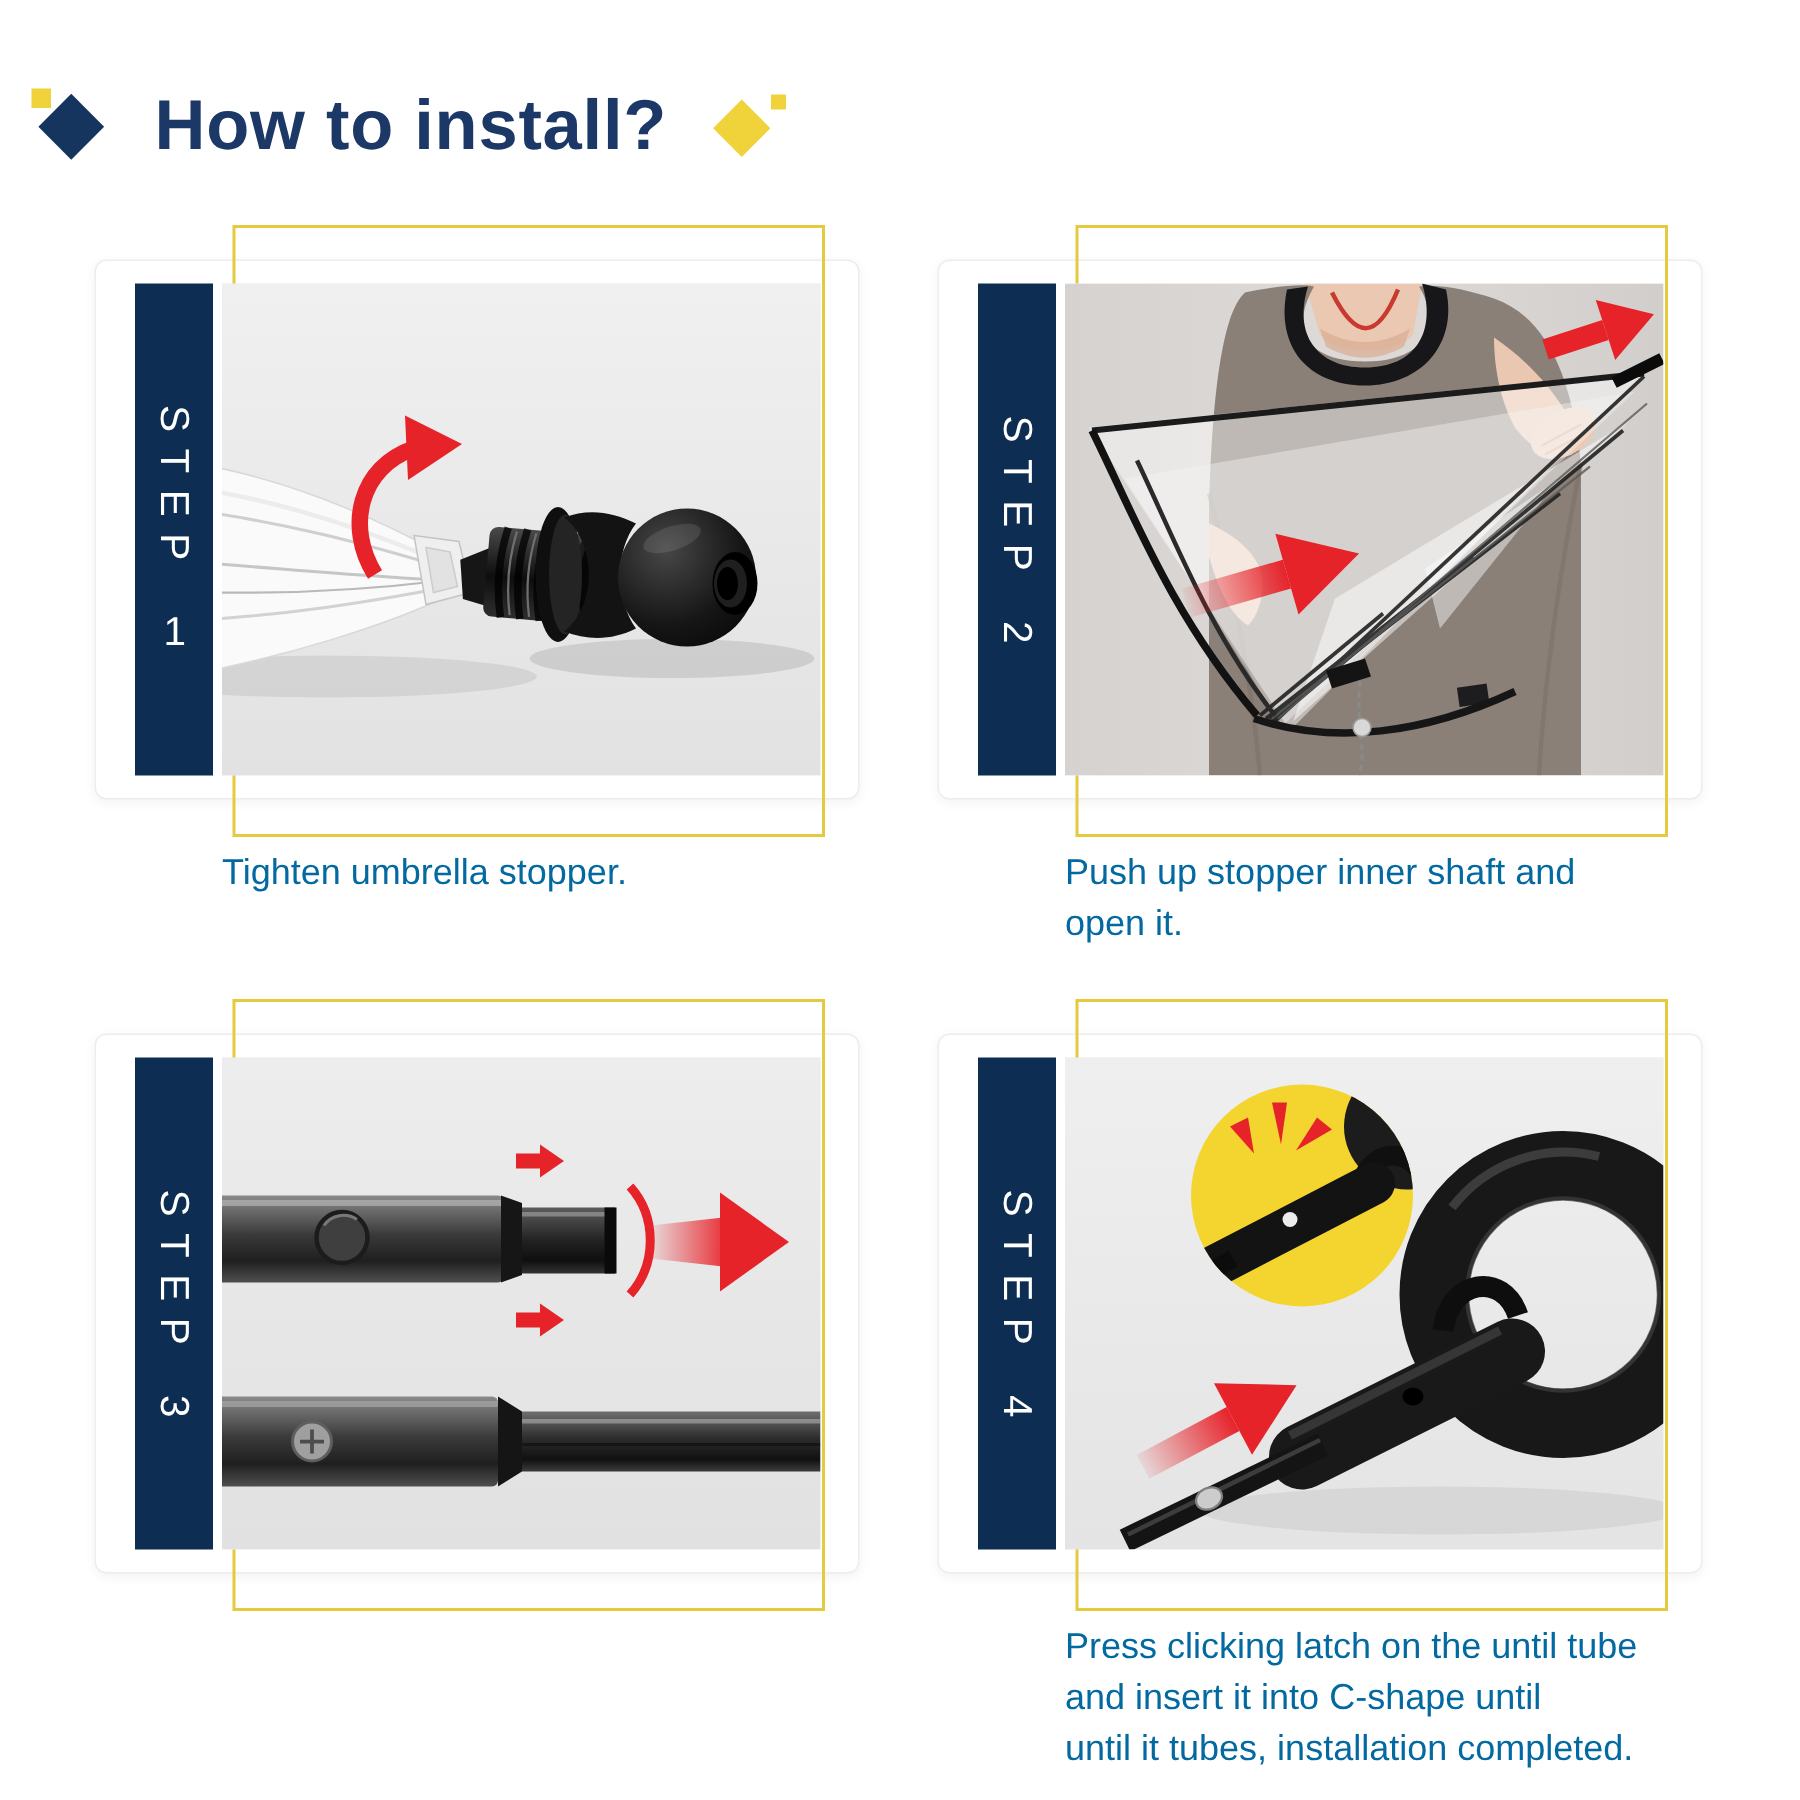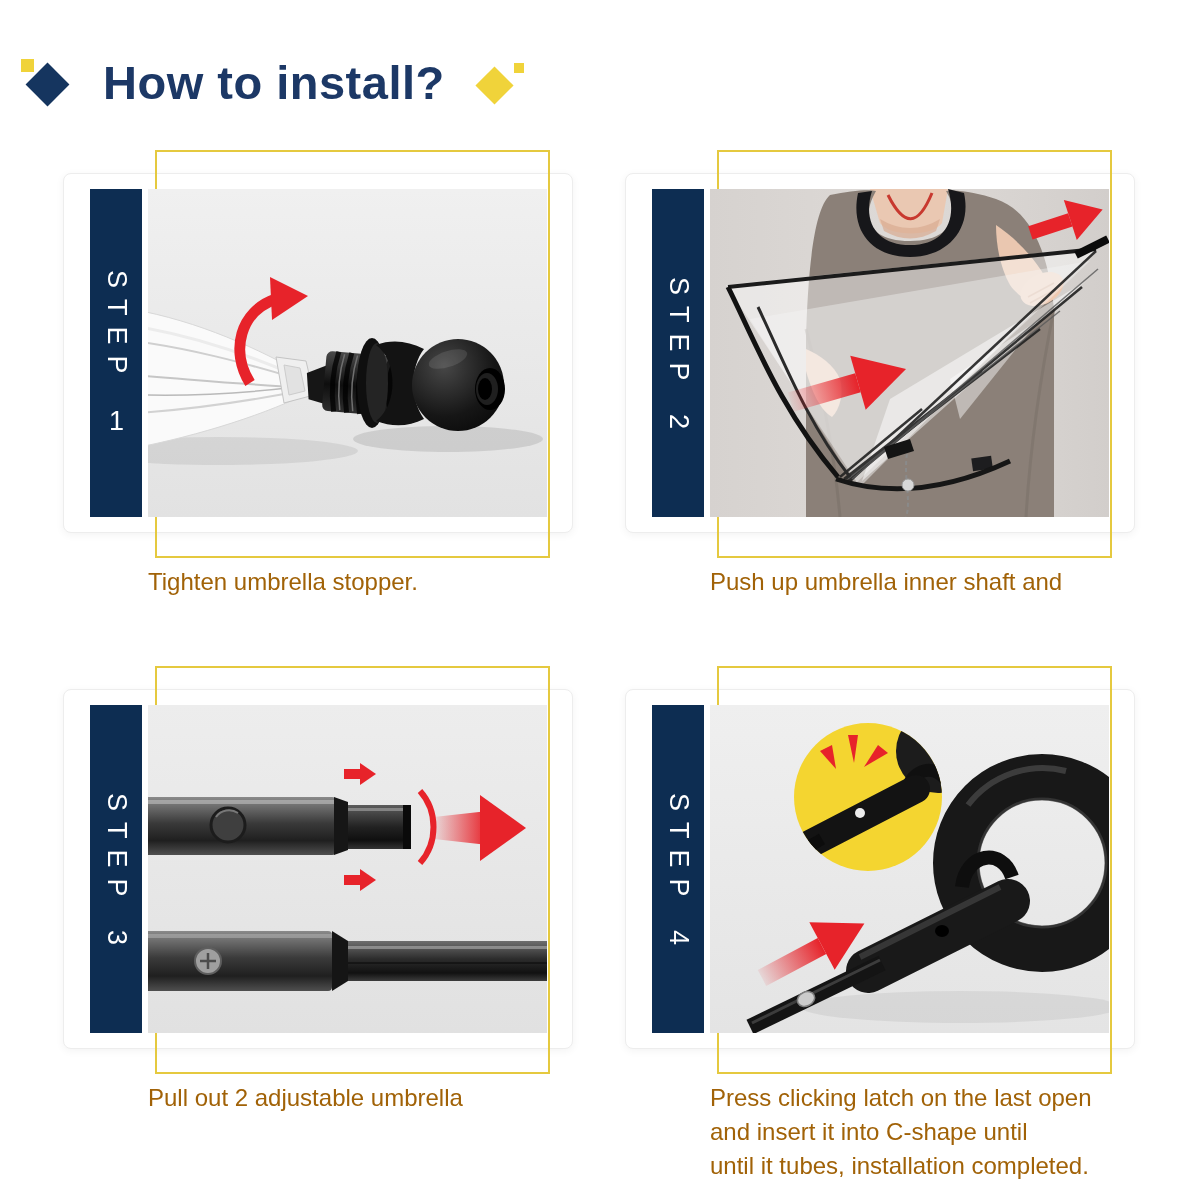--- a/index.html
+++ b/index.html
@@ -33,21 +33,21 @@
   .step-bar{width:52px;flex:none;background:#0d2d52;display:flex;
             align-items:center;justify-content:center;}
   .step-label{writing-mode:vertical-rl;text-orientation:mixed;color:#ffffff;
               font-size:27px;line-height:1;letter-spacing:11px;white-space:nowrap;}
   .step-label .num{letter-spacing:0;margin-top:22px;}
   .step-label .num.upright{text-orientation:upright;}
   .photo{flex:1;position:relative;overflow:hidden;background:#e9e9e9;}
   .photo svg{position:absolute;inset:0;width:100%;height:100%;display:block;}
 
   .caption{position:absolute;left:85px;top:392px;margin:0;
-           font-size:24px;line-height:34px;color:#a16207;}
+           font-size:24px;line-height:34px;color:#0369a1;}
   .cap-line{display:block;white-space:nowrap;}
 </style>
 </head>
 <body>
 
 <div class="page">
 
   <div class="header">
     <span class="decor decor-left">
       <span class="sq"></span>
@@ -206,21 +206,22 @@
             <polygon points="360,10 394,31 360,52" fill="#e7232a"></polygon>
           </g>
           <g transform="rotate(-16 140 195)">
             <polygon points="78,186 148,186 148,206 78,206" fill="url(#s2ar)"></polygon>
             <polygon points="148,168 198,196 148,224" fill="#e7232a"></polygon>
           </g>
         </svg>
       </div>
     </div>
     <p class="caption">
-      <span class="cap-line">Push up umbrella inner shaft and</span>
+      <span class="cap-line">Push up stopper inner shaft and</span>
+      <span class="cap-line">open it.</span>
       <span class="cap-line"></span>
     </p>
   </section>
 
   <section class="step s3">
     <div class="frame"></div>
     <div class="card"></div>
     <div class="card-inner">
       <div class="step-bar">
         <span class="step-label"><span>STEP</span><span class="num">3</span></span>
@@ -288,21 +289,20 @@
             <path d="M 52 256 L 68 256 M 60 248 L 60 264" stroke="#4c4c4c" stroke-width="2.5"></path>
             <polygon points="184,226 200,236 200,276 184,286" fill="#151515"></polygon>
             <rect x="200" y="236" width="210" height="40" fill="url(#s3t3)"></rect>
             <rect x="200" y="241" width="210" height="3" fill="#c0c0c0" opacity="0.5"></rect>
             <rect x="200" y="257" width="210" height="2" fill="#000000" opacity="0.4"></rect>
           </g>
         </svg>
       </div>
     </div>
     <p class="caption">
-      <span class="cap-line">Pull out 2 adjustable umbrella</span>
     </p>
   </section>
 
   <section class="step s4">
     <div class="frame"></div>
     <div class="card"></div>
     <div class="card-inner">
       <div class="step-bar">
         <span class="step-label"><span>STEP</span><span class="num">4</span></span>
       </div>
@@ -357,19 +357,19 @@
           </g>
 
           <g transform="rotate(-28 108 242)">
             <polygon points="44,234 112,234 112,252 44,252" fill="url(#s4ar)"></polygon>
             <polygon points="112,216 160,243 112,270" fill="#e7232a"></polygon>
           </g>
         </svg>
       </div>
     </div>
     <p class="caption">
-      <span class="cap-line">Press clicking latch on the last open</span>
+      <span class="cap-line">Press clicking latch on the until tube</span>
       <span class="cap-line">and insert it into C-shape until</span>
       <span class="cap-line">until it tubes, installation completed.</span>
     </p>
   </section>
 
 </div>
 
 </body></html>

